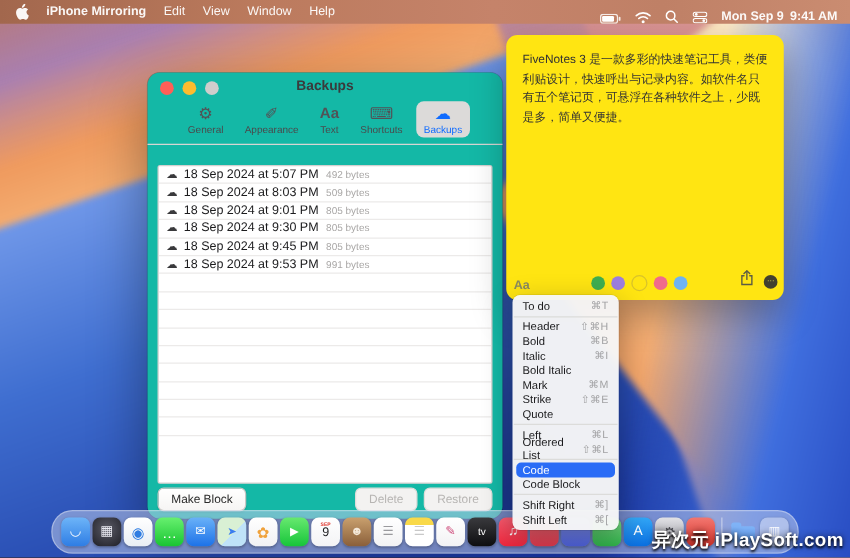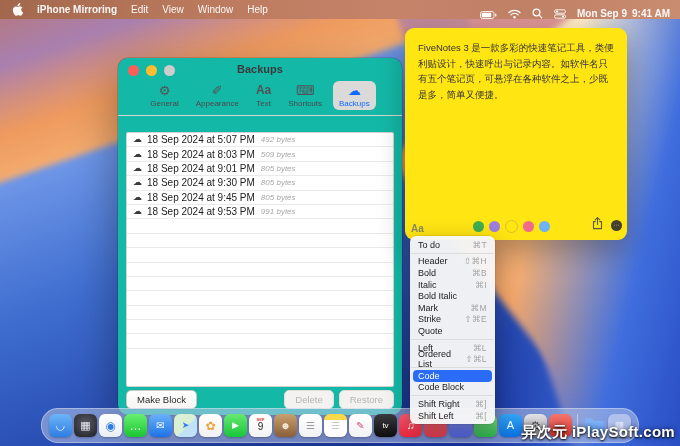--- a/index.html
+++ b/index.html
@@ -44,21 +44,21 @@
   .tab.sel{background:#dcdad9;}
   .tab-ic{height:15px;line-height:15px;font-size:13px;color:#525256;}
   .tab-ic.aa{font-size:12px;font-weight:600;}
   .tab-lb{font-size:8px;color:#4a4a4c;}
   .tab.sel .tab-ic,.tab.sel .tab-lb{color:#0f6bff;}
   #blist{position:absolute;left:8px;right:8px;top:74px;bottom:28px;background:#fff;
     border:1px solid #d3d1d0;border-radius:2px;overflow:hidden;}
   .brow{display:flex;align-items:center;height:14.4px;border-bottom:1px solid #eceae9;padding-left:6px;box-sizing:border-box;}
   .bic{font-size:9px;color:#3a3a3c;margin-right:5px;line-height:1;}
   .bdate{font-size:10px;color:#1c1c1e;font-weight:500;}
-  .bsize{font-size:8px;color:#a9a7a6;margin-left:6px;font-style:italic;}
+  .bsize{font-size:8px;color:#a9a7a6;margin-left:6px;}
   #bfoot{position:absolute;left:8px;right:8px;bottom:6px;display:flex;align-items:center;}
   .btn{font-size:9.5px;padding:3px 10px;border-radius:5px;border:1px solid #c9c7c5;
     background:linear-gradient(#ffffff,#f6f5f4);color:#2b2b2b;box-shadow:0 1px 1px rgba(0,0,0,.08);cursor:default;}
   .btn.disabled{color:#b7b5b3;background:#f3f2f1;border-color:#dfddda;box-shadow:none;}
   #bfoot .spacer{flex:1;}
   #bfoot .btn + .btn{margin-left:5px;}
   
   #note{position:absolute;left:405px;top:28px;width:222px;height:212px;z-index:6;
     background:#ffe512;border-radius:9px;box-shadow:0 12px 28px rgba(0,0,0,.28);}
   #note-text{padding:12px 13px 0 13px;font-size:9.5px;line-height:15.5px;color:#333;font-weight:500;}

